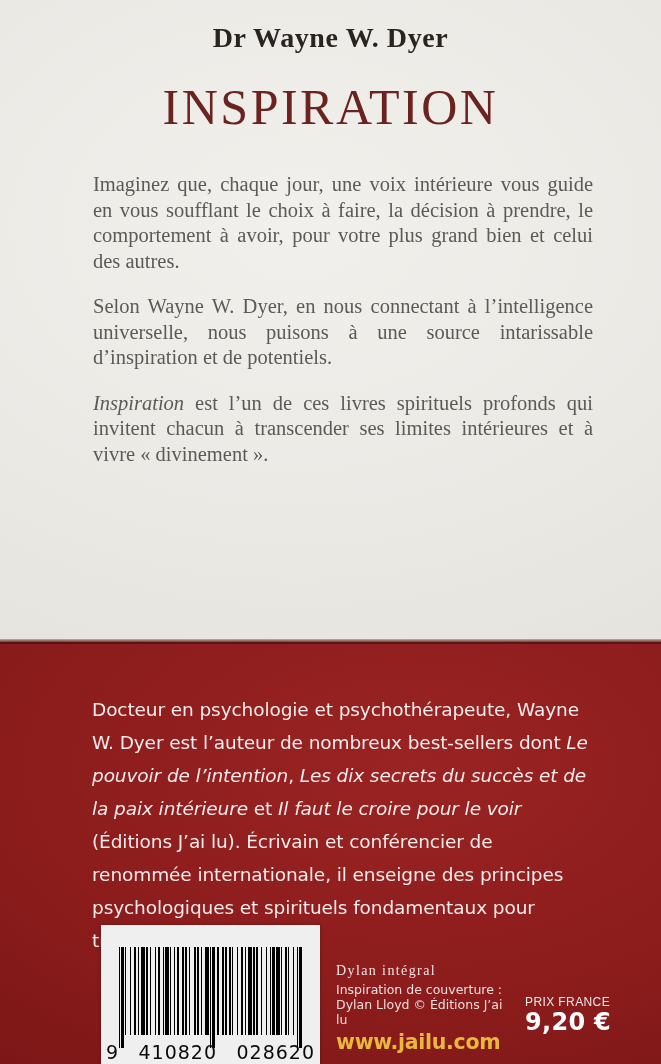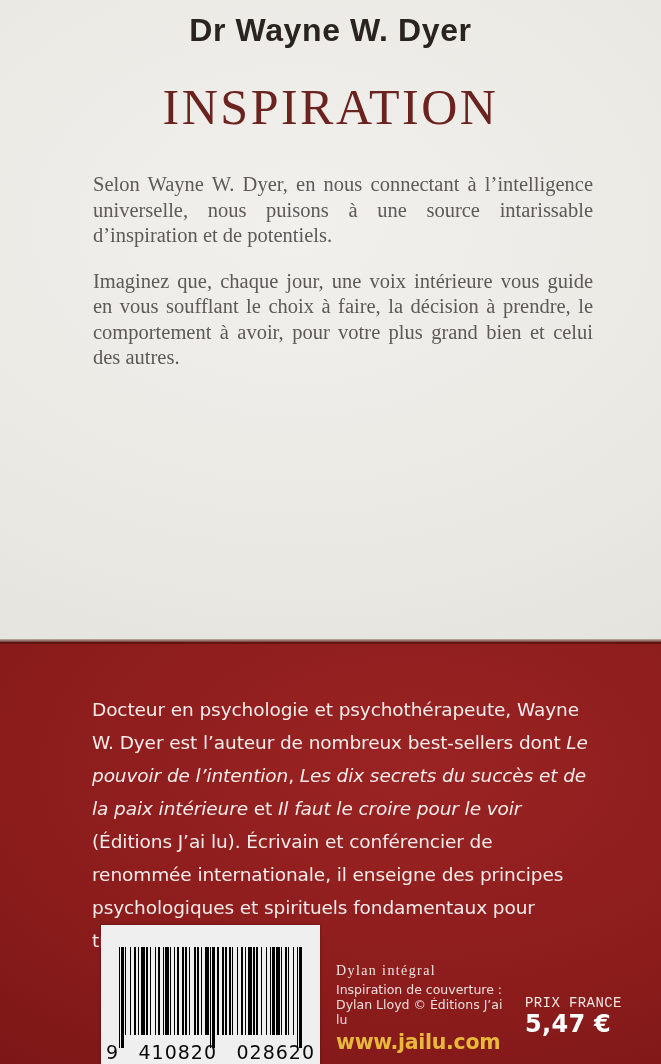--- a/index.html
+++ b/index.html
@@ -30,25 +30,25 @@
     content: "";
     position: absolute;
     left: 0; bottom: 0; right: 0;
     height: 3px;
     background: linear-gradient(to bottom, rgba(120,80,70,.35), rgba(90,30,25,.85));
   }
 
   .author-name {
     position: absolute;
     left: 0; right: 0;
-    top: 12px;
+    top: 22px;
     text-align: center;
-    font-family: Liberation Sans, sans-serif;
+    font-family: Liberation Serif, serif;
     font-weight: bold;
-    font-size: 32px;
+    font-size: 28px;
     letter-spacing: 0.6px;
     color: #2a2420;
   }
 
   .book-title {
     position: absolute;
     left: 0; right: 0;
     top: 78px;
     text-align: center;
     font-family: "Liberation Serif", serif;
@@ -188,22 +188,22 @@
   }
 
   
   .price-box {
     position: absolute;
     left: 525px;
     top: 353px;
     width: 110px;
   }
   .price-label {
-    font-family: Liberation Mono, monospace;
-    font-size: 14px;
+    font-family: Liberation Sans, sans-serif;
+    font-size: 12px;
     letter-spacing: 0.4px;
     color: #f0e6e4;
   }
   .price-value {
     font-family: "DejaVu Sans", sans-serif;
     font-weight: bold;
     font-size: 24px;
     letter-spacing: 0.3px;
     color: #ffffff;
     margin-top: -1px;
@@ -214,22 +214,23 @@
 
 <div id="cover">
 
   <div class="cream-panel">
 
     <div class="author-name">Dr Wayne W. Dyer</div>
 
     <div class="book-title">INSPIRATION</div>
 
     <div class="blurb">
+      <p>Imaginez que, chaque jour, une voix intérieure vous guide en vous soufflant le choix à faire, la décision à prendre, le comportement à avoir, pour votre plus grand bien et celui des autres.</p>
       <p>Selon Wayne W. Dyer, en nous connectant à l’intelligence universelle, nous puisons à une source intarissable d’inspiration et de potentiels.</p>
-      <p>Imaginez que, chaque jour, une voix intérieure vous guide en vous soufflant le choix à faire, la décision à prendre, le comportement à avoir, pour votre plus grand bien et celui des autres.</p>
+      <p><em>Inspiration</em><span> est l’un de ces livres spirituels profonds qui invitent chacun à transcender ses limites intérieures et à vivre « divinement ».</span></p>
     </div>
   </div>
 
   <div class="red-panel">
 
     <div class="bio">
       <p><span>Docteur en psychologie et psychothérapeute, Wayne W. Dyer est l’auteur de nombreux best-sellers dont </span><em>Le pouvoir de l’intention</em><span>, </span><em>Les dix secrets du succès et de la paix intérieure</em><span> et </span><em>Il faut le croire pour le voir</em><span> (Éditions J’ai lu). Écrivain et conférencier de renommée internationale, il enseigne des principes psychologiques et spirituels fondamentaux pour transformer sa vie.</span></p>
     </div>
 
     <div class="barcode-block">
@@ -337,17 +338,17 @@
 
     <div class="pub-info">
       <div class="texte-integral">Dylan intégral</div>
       <div class="illus-line">Inspiration de couverture :</div>
       <div class="illus-line">Dylan Lloyd © Éditions J’ai lu</div>
       <div class="website">www.jailu.com</div>
     </div>
 
     <div class="price-box">
       <div class="price-label">PRIX FRANCE</div>
-      <div class="price-value">5,47 €</div>
+      <div class="price-value">9,20 €</div>
     </div>
 
   </div>
 </div>
 
 </body></html>

